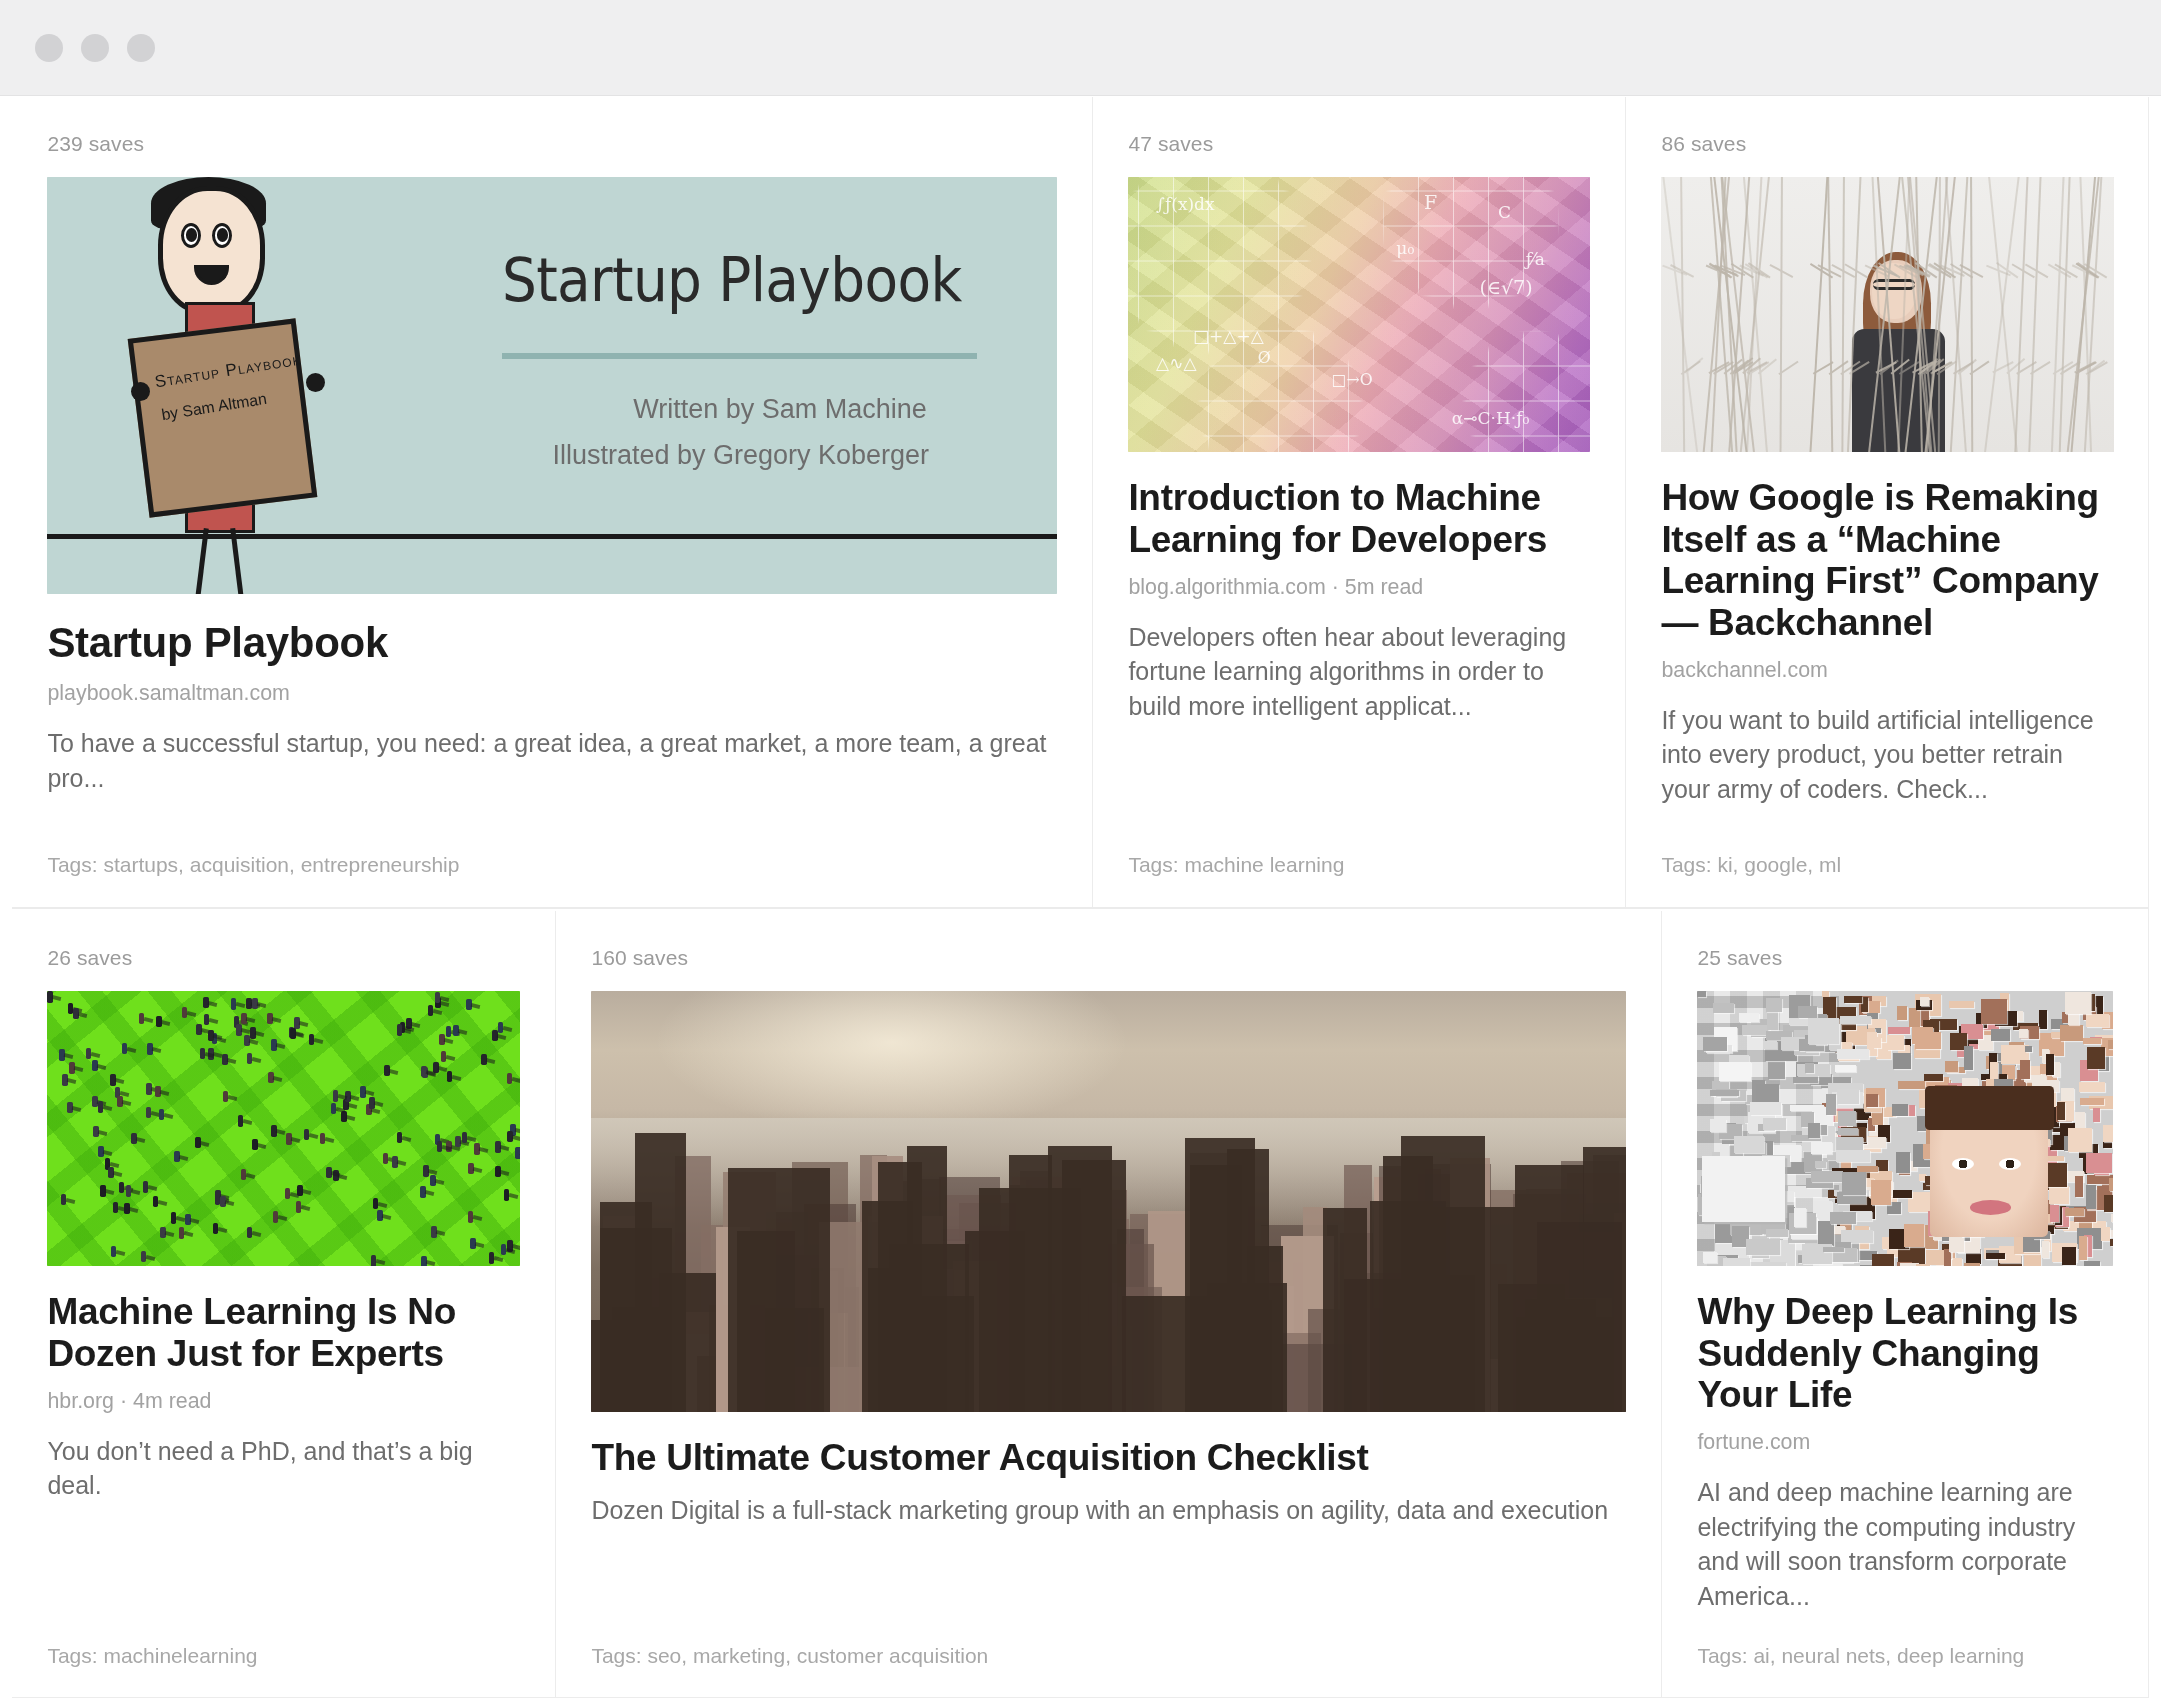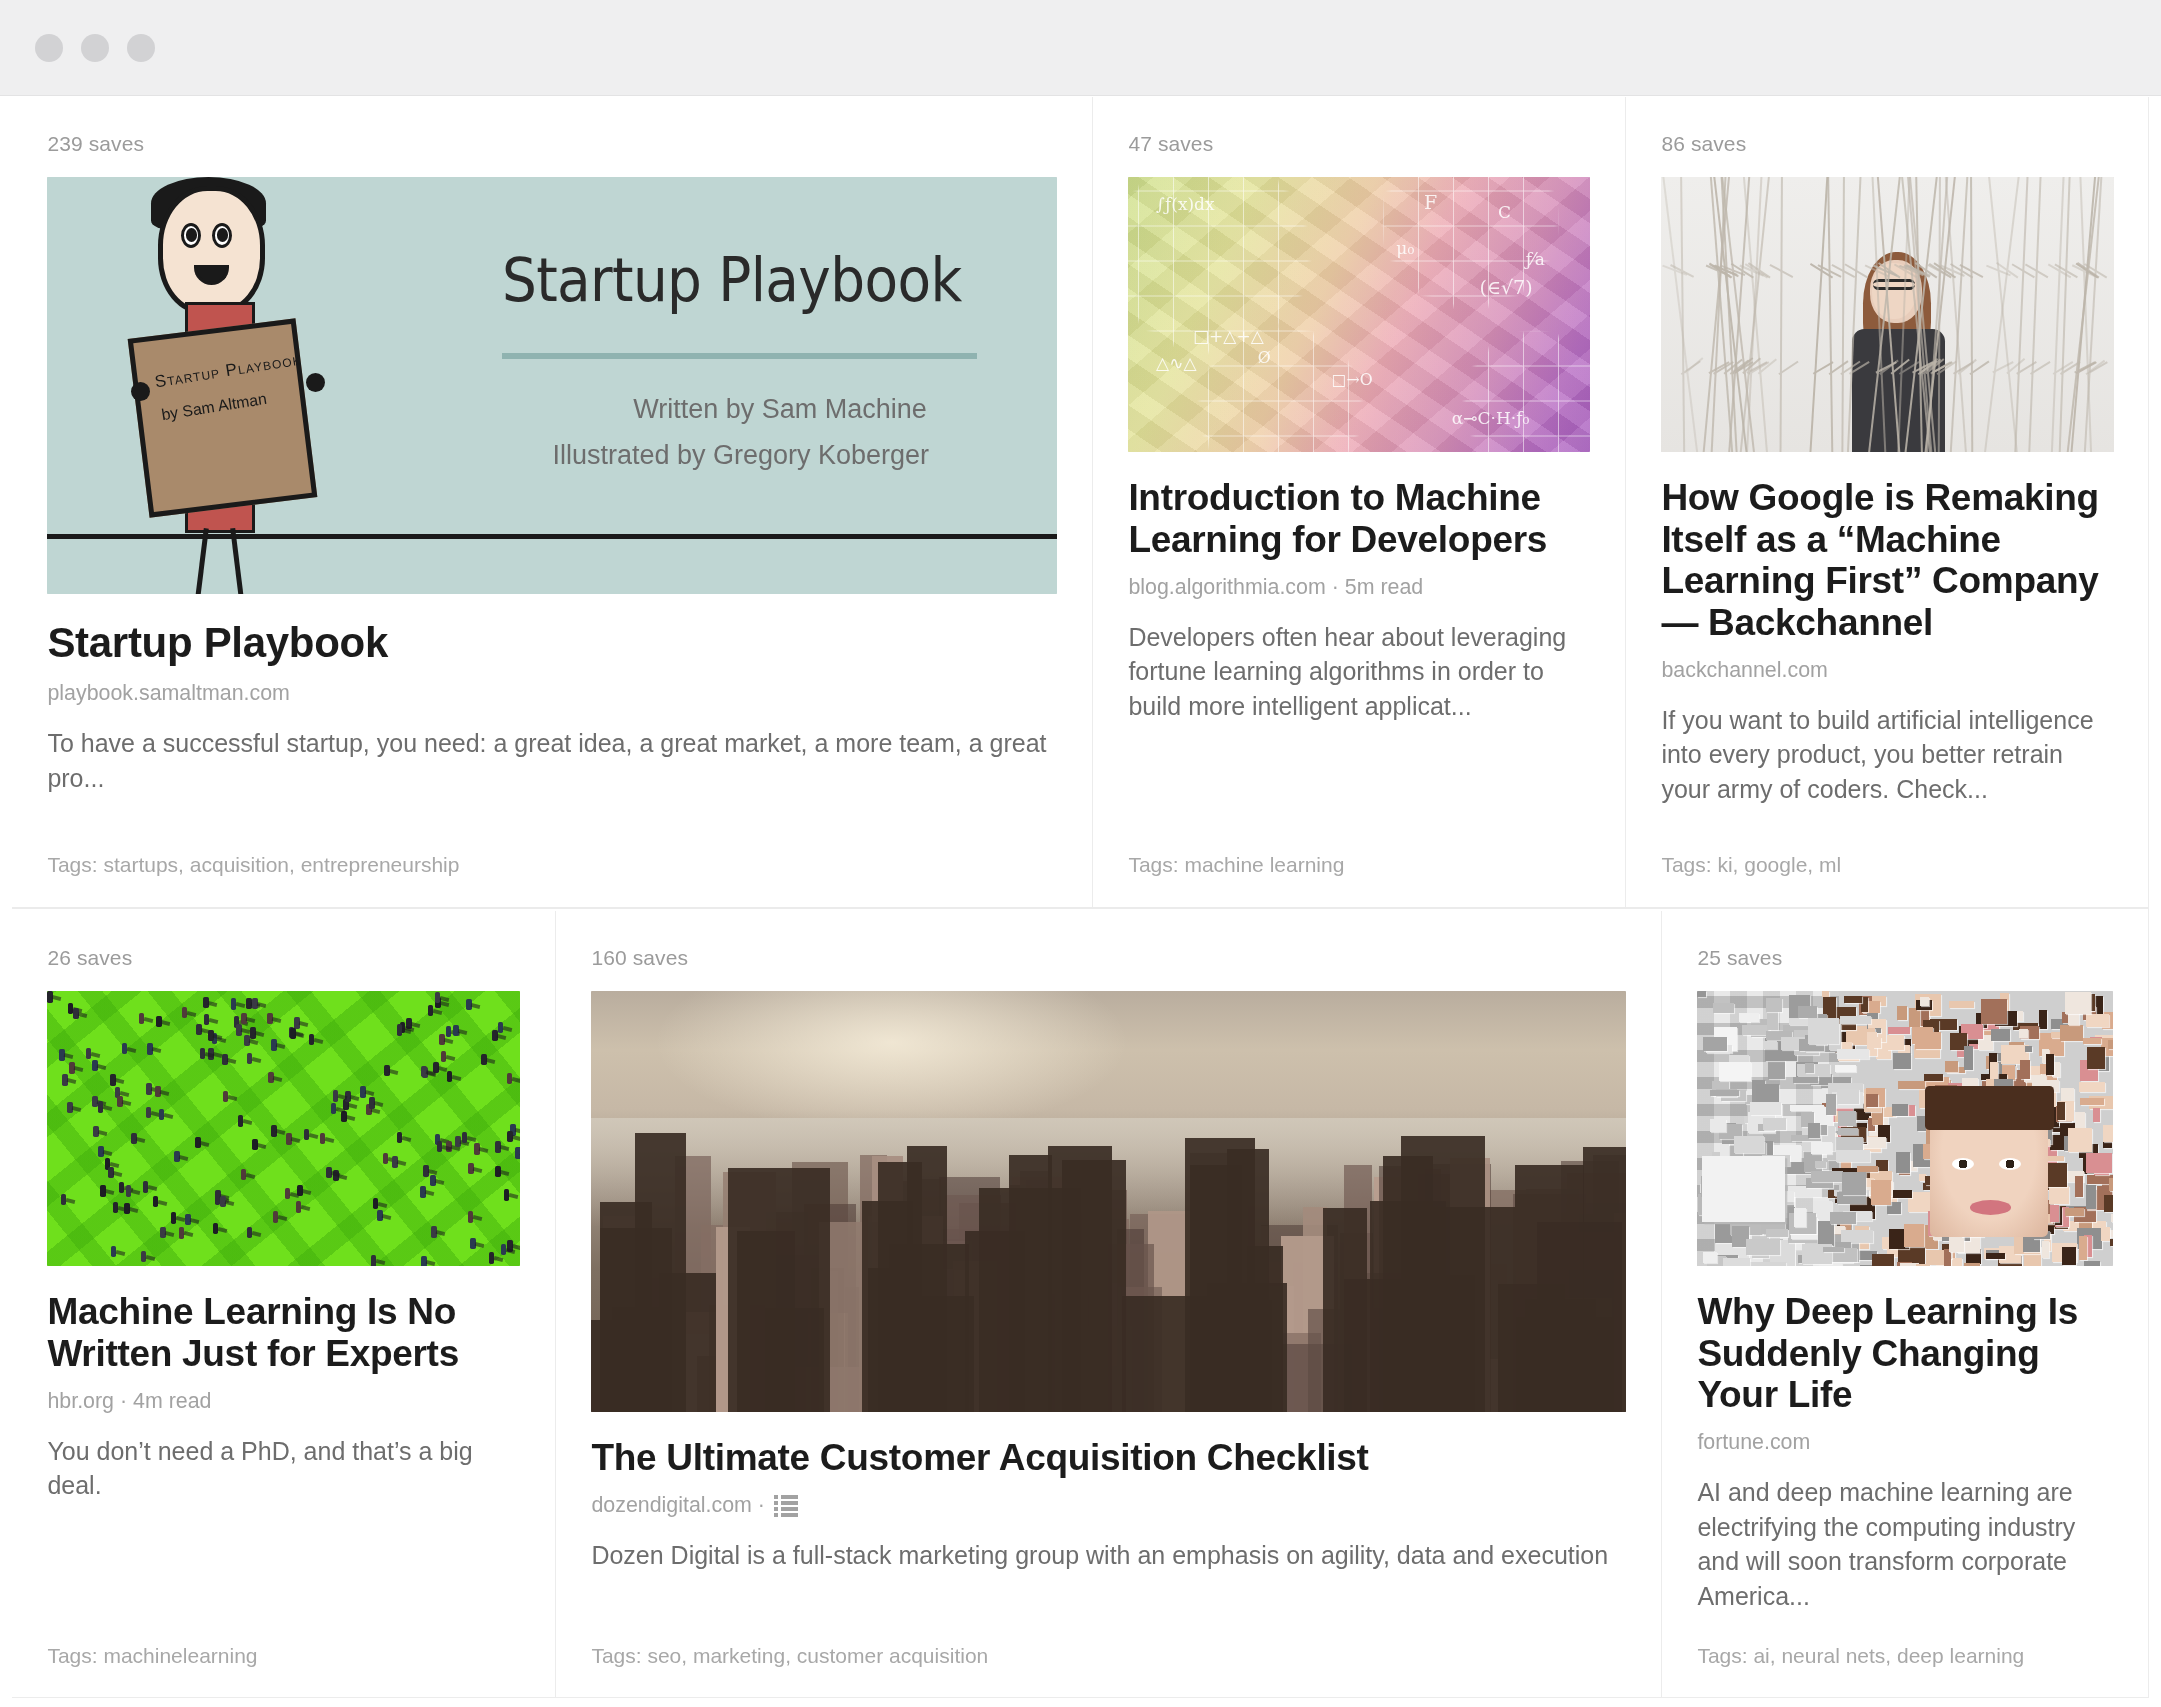--- a/index.html
+++ b/index.html
@@ -512,21 +512,21 @@
                   <i style="left:83.14669356944836%;top:21.64616464564824%;background:#503a3a"></i>
                   <i style="left:82.34495510009947%;top:54.34681508229278%;background:#2e2e38"></i>
                   <i style="left:17.73705849934686%;top:51.45934704919546%;background:#2e2e38"></i>
                   <i style="left:58.95246820312627%;top:63.752674106126506%;background:#2e2e38"></i>
                   <i style="left:22.75595750710454%;top:34.363995284797056%;background:#503a3a"></i>
                   <i style="left:12.826608619963736%;top:63.78192606921584%;background:#2e2e38"></i>
                   <i style="left:79.40320919729038%;top:63.25397989115936%;background:#2e2e38"></i>
                 </div>
           </div>
         </div>
-        <div class="title">Machine Learning Is No Written Just for Experts</div>
+        <div class="title">Machine Learning Is No Dozen Just for Experts</div>
         <div class="meta">
           <span>hbr.org · 4m read</span>
         </div>
         <div class="excerpt">You don’t need a PhD, and that’s a big deal.</div>
         <div class="tags">Tags: machinelearning</div>
       </div>
 
       <div class="cell r2c2 sep">
         <div class="saves">160 saves</div>
         <div class="thumb medium">
@@ -691,41 +691,20 @@
                   <i style="left:57.31183728156566%;width:6.78806538183926%;height:65.09425309791732%;background:rgba(58,44,36,.92)"></i>
                   <i style="left:51.25865323811922%;width:8.576392075987997%;height:27.617061680384722%;background:rgba(58,44,36,.92)"></i>
                   <i style="left:26.769953240909672%;width:3.4336288698450517%;height:34.37947792849445%;background:rgba(58,44,36,.92)"></i>
                   <i style="left:57.832681698891975%;width:4.985250201582858%;height:58.717809449215565%;background:rgba(58,44,36,.92)"></i>
                   <i style="left:75.25100293169089%;width:7.340824713463917%;height:50.31161733205772%;background:rgba(58,44,36,.92)"></i>
                   <i style="left:78.22200821219667%;width:8.095685247097208%;height:65.73344689387159%;background:rgba(58,44,36,.92)"></i>
                 </div>
           </div>
         </div>
         <div class="title">The Ultimate Customer Acquisition Checklist</div>
-        <div class="meta">
-          <span>dozendigital.com ·</span>
-          <span class="list-icon">
-            <i>
-                  <b></b>
-                  <s></s>
-                </i>
-                <i>
-                  <b></b>
-                  <s></s>
-                </i>
-                <i>
-                  <b></b>
-                  <s></s>
-                </i>
-                <i>
-                  <b></b>
-                  <s></s>
-                </i>
-          </span>
-        </div>
         <div class="excerpt">Dozen Digital is a full-stack marketing group with an emphasis on agility, data and execution</div>
         <div class="tags">Tags: seo, marketing, customer acquisition</div>
       </div>
 
       <div class="cell r2c3 sep">
         <div class="saves">25 saves</div>
         <div class="thumb small">
           <div class="art-mosaic">
             <div class="tiles" id="mosaic-host">
                   <i style="left:30%;top:0%;width:1.6%;height:2%;background:#e8c7ae;box-shadow:1.1px 1.1px 0 rgba(255,255,255,.6)"></i>

